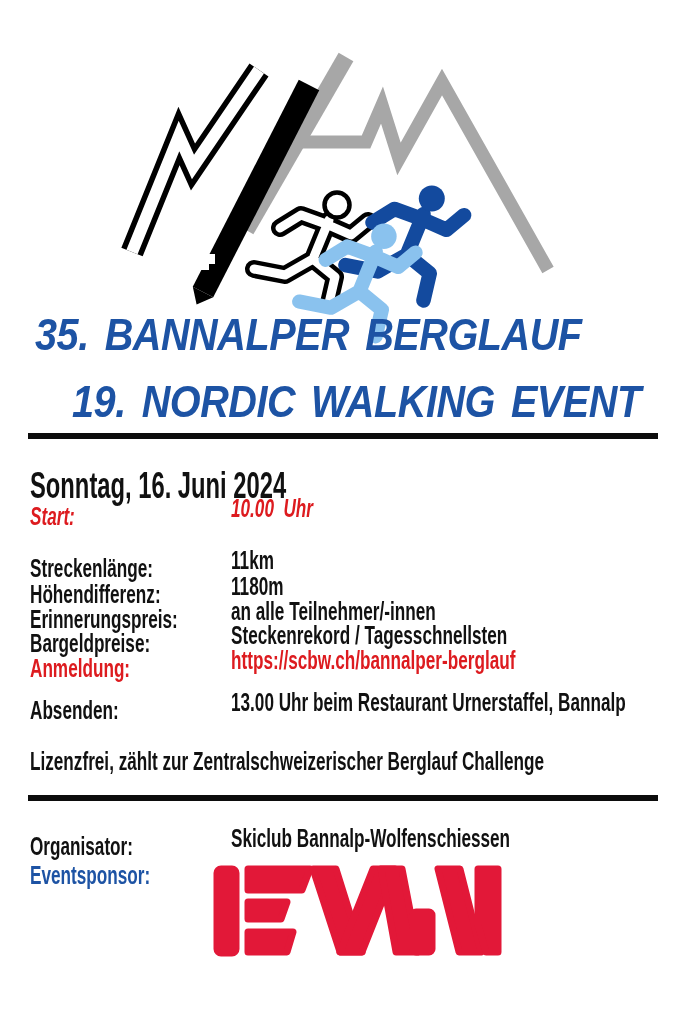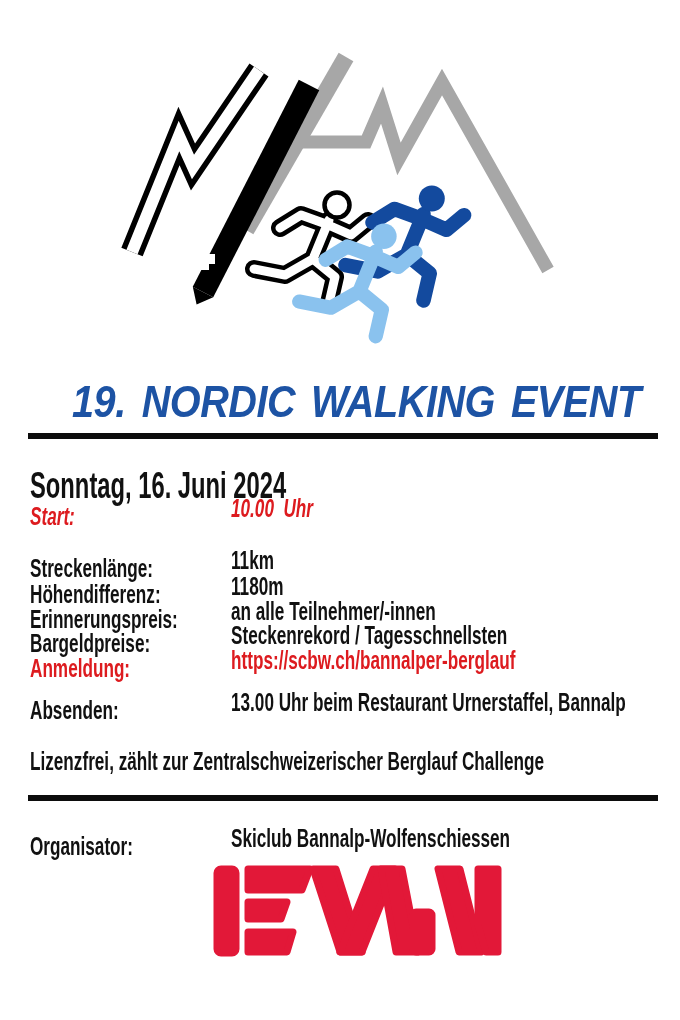--- a/index.html
+++ b/index.html
@@ -73,20 +73,23 @@
     <g transform="translate(333,184) scale(1.04)">
       <use href="#limbs" stroke="#134a9e" stroke-width="14"></use>
       <use href="#head" fill="#134a9e"></use>
     </g>
     <g transform="translate(287,222) scale(1.02)">
       <use href="#limbs" stroke="#8ac2ee" stroke-width="14"></use>
       <use href="#head" fill="#8ac2ee"></use>
     </g>
   </svg>
 
+  <div class="abs title t1">
+    <span class="ct">35. BANNALPER BERGLAUF</span>
+  </div>
   <div class="abs title t2">
     <span class="ct">19. NORDIC WALKING EVENT</span>
   </div>
 
   <div class="abs rule rule1"></div>
 
   <div class="abs date">
     <span class="c">Sonntag, 16. Juni 2024</span>
   </div>
   <div class="abs row startrow">
@@ -123,20 +126,23 @@
   <div class="abs note">
     <span class="c">Lizenzfrei, zählt zur Zentralschweizerischer Berglauf Challenge</span>
   </div>
 
   <div class="abs rule rule2"></div>
 
   <div class="abs row rorg">
     <span class="lbl"><span class="c">Organisator:</span></span>
     <span class="val"><span class="c">Skiclub Bannalp-Wolfenschiessen</span></span>
   </div>
+  <div class="abs sponsor-label">
+    <span class="c">Eventsponsor:</span>
+  </div>
 
   <svg class="abs" style="left:212px;top:863px" width="290" height="96" viewBox="0 0 290 96" aria-hidden="true">
     <g fill="#e21838" stroke="#e21838" stroke-width="7" stroke-linejoin="round">
 
       <rect x="5" y="6" width="19" height="84" rx="4"></rect>
       <path d="M36,6 L98,6 L90,27 L36,27 Z"></path>
       <path d="M36,39 L75,39 L69,56 L36,56 Z"></path>
       <path d="M36,69 L81,69 L75,89 L36,89 Z"></path>
 
       <path d="M101,6 L124,6 L150,89 L128,89 Z"></path>

